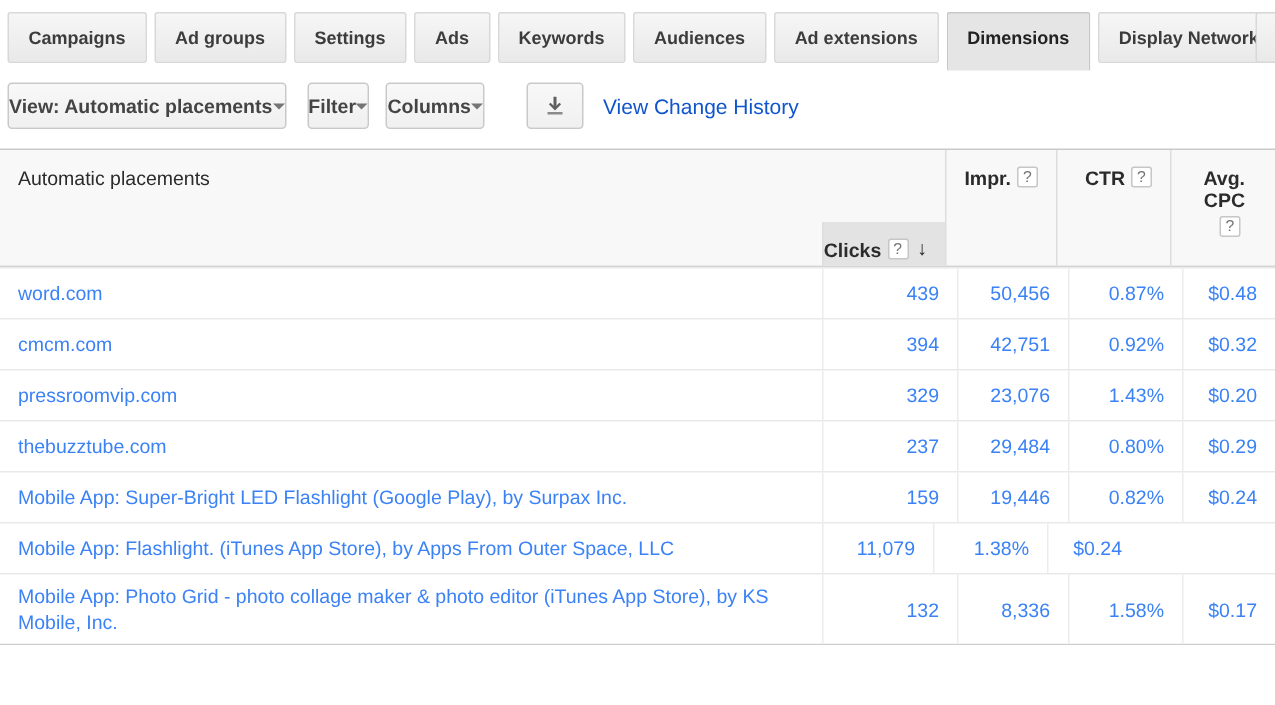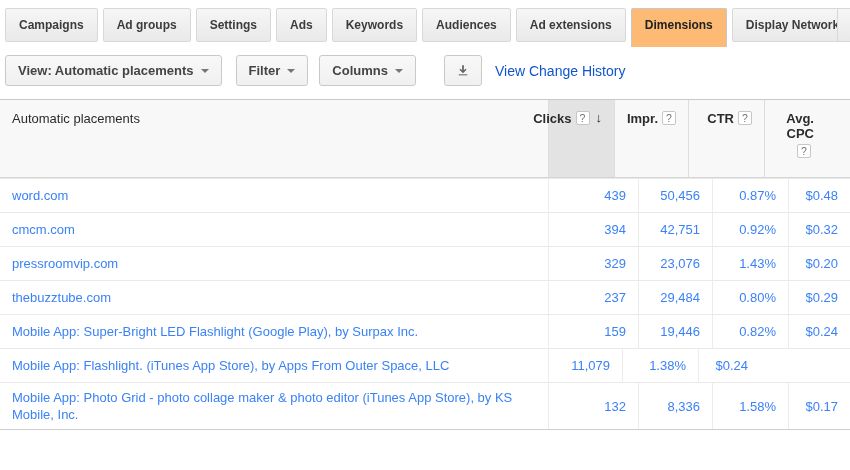--- a/index.html
+++ b/index.html
@@ -5,46 +5,46 @@
   * { margin:0; padding:0; box-sizing:border-box; }
   html,body { width:850px; height:470px; background:#fff; overflow:hidden;
     font-family:"Liberation Sans", sans-serif; }
 
   
   .tabbar { display:flex; align-items:flex-start; gap:5px; padding:8px 0 0 5px;
     height:47px; position:relative; }
   .tab { height:34px; line-height:32px; padding:0 13px; font-size:12px; font-weight:bold;
     color:#3c3c3c; background:linear-gradient(#f6f6f6,#e9e9e9); border:1px solid #d8d8d8;
     border-radius:2px; white-space:nowrap; cursor:pointer; }
-  .tab.active { height:39px; background:#fdba74; border-color:#c8c8c8; border-bottom:none;
+  .tab.active { height:39px; background:#e5e5e5; border-color:#c8c8c8; border-bottom:none;
     color:#222; border-radius:2px 2px 0 0; }
   .tab.partial { position:absolute; right:-5px; top:8px; width:18px; padding:0; }
 
   
   .toolbar { display:flex; align-items:center; margin:8px 0 0 5px; height:31px; }
-  .btn { height:31px; display:flex; align-items:center; gap:7px; padding:0 12px;
+  .btn { height:31px; display:flex; align-items:center; gap:0; padding:0 0;
     font-size:13px; font-weight:bold; color:#444; background:linear-gradient(#f8f8f8,#f0f0f0);
     border:1px solid #c9c9c9; border-radius:3px; cursor:pointer; white-space:nowrap; }
   .caret { width:0; height:0; border-left:4px solid transparent; border-right:4px solid transparent;
     border-top:4px solid #757575; margin-top:1px; }
   .btn-view { margin-right:14px; }
   .btn-filter { margin-right:11px; }
   .btn-columns { margin-right:28px; }
   .btn-download { width:38px; justify-content:center; margin-right:13px; }
   .link { color:#1155cc; font-size:14px; text-decoration:none; cursor:pointer; }
 
   
   .table { margin-top:13px; border-top:1px solid #c9c9c9; border-bottom:1px solid #cfcfcf; }
   .thead { display:flex; align-items:stretch; height:78px; background:#f8f8f8;
     border-bottom:1px solid #d5d5d5; }
   .th-placement { width:548px; padding:11px 8px 0 12px; font-size:13px; font-weight:normal; color:#2b2b2b; }
   .th { display:flex; justify-content:flex-end; align-items:flex-start; gap:4px;
     border-left:1px solid #ddd; padding:11px 12px 0 0; font-size:13px; font-weight:bold;
     color:#2b2b2b; cursor:pointer; }
-  .th-clicks { width:66px; background:#e3e3e3; }
+  .th-clicks { width:82px; background:#e3e3e3;margin-top:48px; }
   .th-impr { width:74px; }
   .th-ctr { width:76px; }
   .th-cpc { width:62px; }
   .cpc-stack { display:flex; flex-direction:column; align-items:flex-end; line-height:15px; }
   .cpc-stack .help { margin-top:3px; margin-right:3px; }
   .help { width:14px; height:14px; line-height:12px; text-align:center; background:#fff;
     border:1px solid #c6c6c6; border-radius:2px; color:#737373; font-size:10.5px;
     font-weight:normal; cursor:pointer; flex:none; }
   .sort-arrow { font-size:13px; line-height:14px; color:#222; margin-left:2px; }
 

